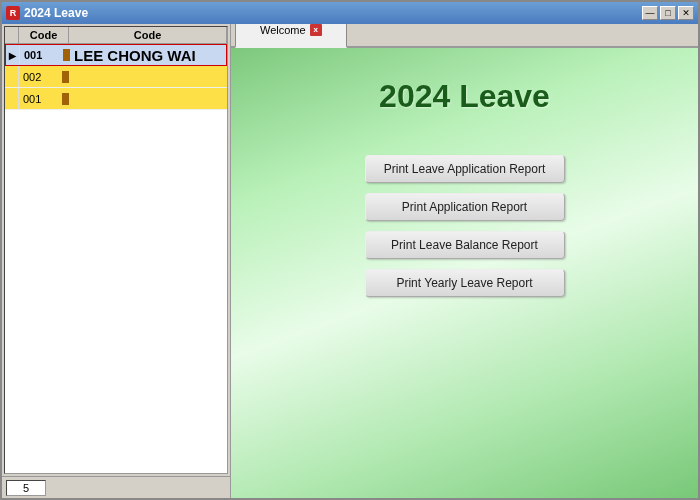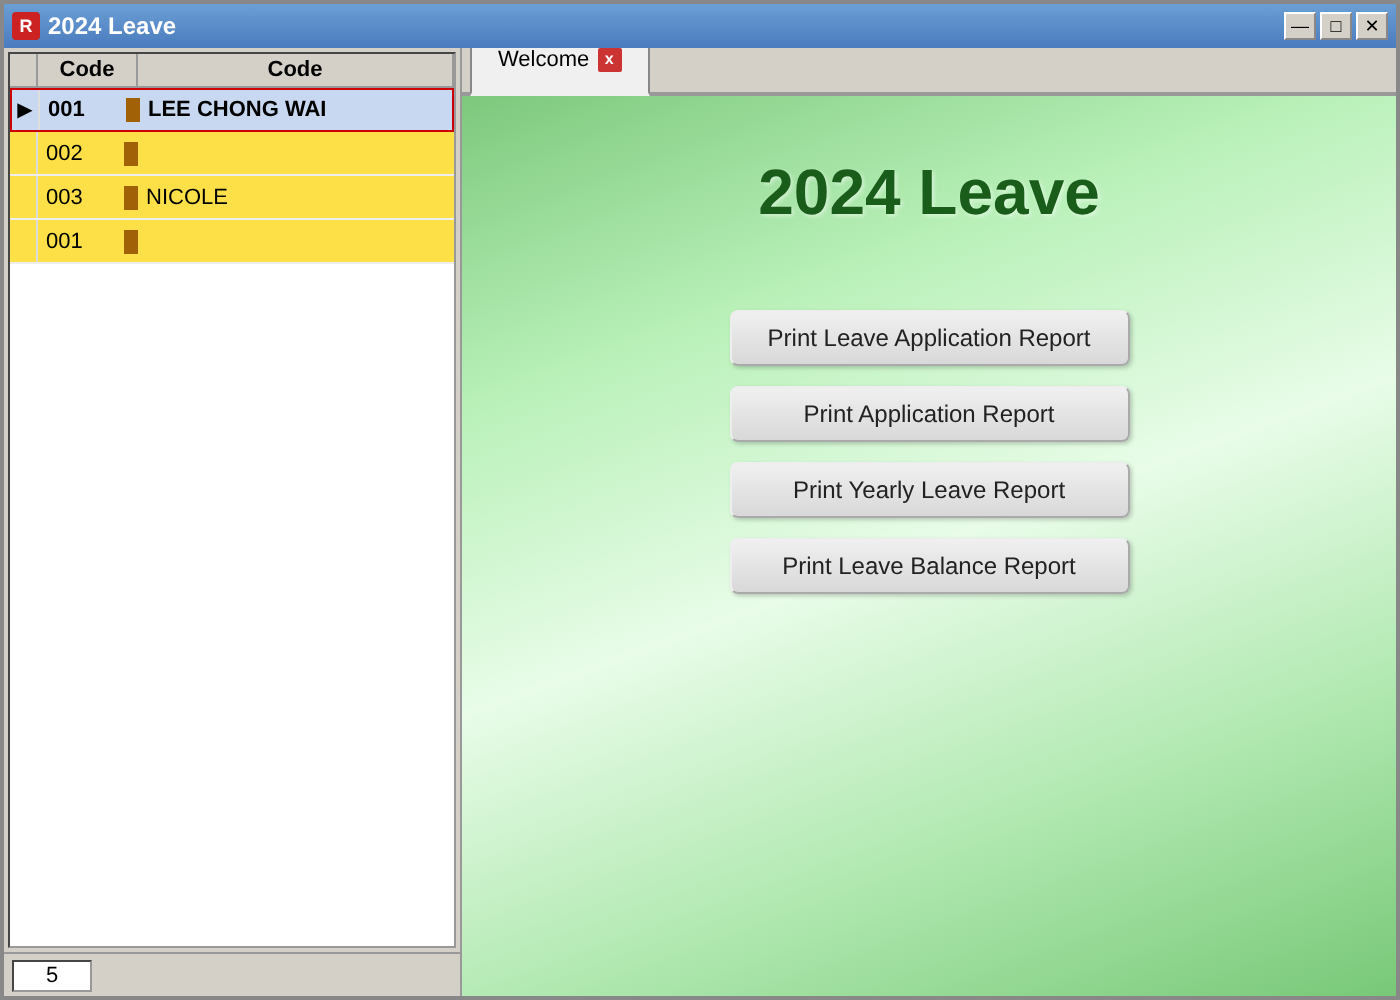--- a/index.html
+++ b/index.html
@@ -159,21 +159,21 @@
     .cell-code {
       width: 50px;
       padding: 0 4px;
       border-right: 7px solid #a16207;
       font-size: 11px;
     }
 
     .cell-name {
       flex: 1;
       padding: 0 4px;
-      font-size: 11px;
+      font-size: 15px;
       white-space: nowrap;
       overflow: hidden;
       text-overflow: ellipsis;
     }
 
     
     .left-status {
       height: 22px;
       background: #d4d0c8;
       border-top: 1px solid #999;
@@ -207,21 +207,21 @@
       background: #d4d0c8;
       display: flex;
       align-items: flex-end;
       padding: 0 4px;
       border-bottom: 2px solid #999;
       flex-shrink: 0;
     }
 
     .tab {
       height: 36px;
-      padding: 0 13px;
+      padding: 0 24px;
       background: #d4d0c8;
       border: 1px solid #888;
       border-bottom: none;
       border-top-left-radius: 3px;
       border-top-right-radius: 3px;
       display: flex;
       align-items: center;
       gap: 4px;
       font-size: 11px;
       cursor: pointer;
@@ -328,25 +328,20 @@
             <div class="row-indicator">▶</div>
             <div class="cell-code">001</div>
             <div class="cell-name">LEE CHONG WAI</div>
           </div>
           <div class="table-row">
             <div class="row-indicator"></div>
             <div class="cell-code">002</div>
           </div>
           <div class="table-row">
             <div class="row-indicator"></div>
-            <div class="cell-code">003</div>
-            <div class="cell-name">NICOLE</div>
-          </div>
-          <div class="table-row">
-            <div class="row-indicator"></div>
             <div class="cell-code">001</div>
           </div>
         </div>
       </div>
 
       <div class="left-status">
         <div class="status-box">5</div>
       </div>
     </div>
 
@@ -357,19 +352,19 @@
           <span>Welcome</span>
           <div class="tab-close">x</div>
         </div>
       </div>
 
       <div class="welcome-content">
         <div class="welcome-title">2024 Leave</div>
         <div class="report-buttons">
           <button class="report-btn">Print Leave Application Report</button>
           <button class="report-btn">Print Application Report</button>
+          <button class="report-btn">Print Leave Balance Report</button>
           <button class="report-btn">Print Yearly Leave Report</button>
-          <button class="report-btn">Print Leave Balance Report</button>
         </div>
       </div>
     </div>
   </div>
 </div>
 
 </body></html>

